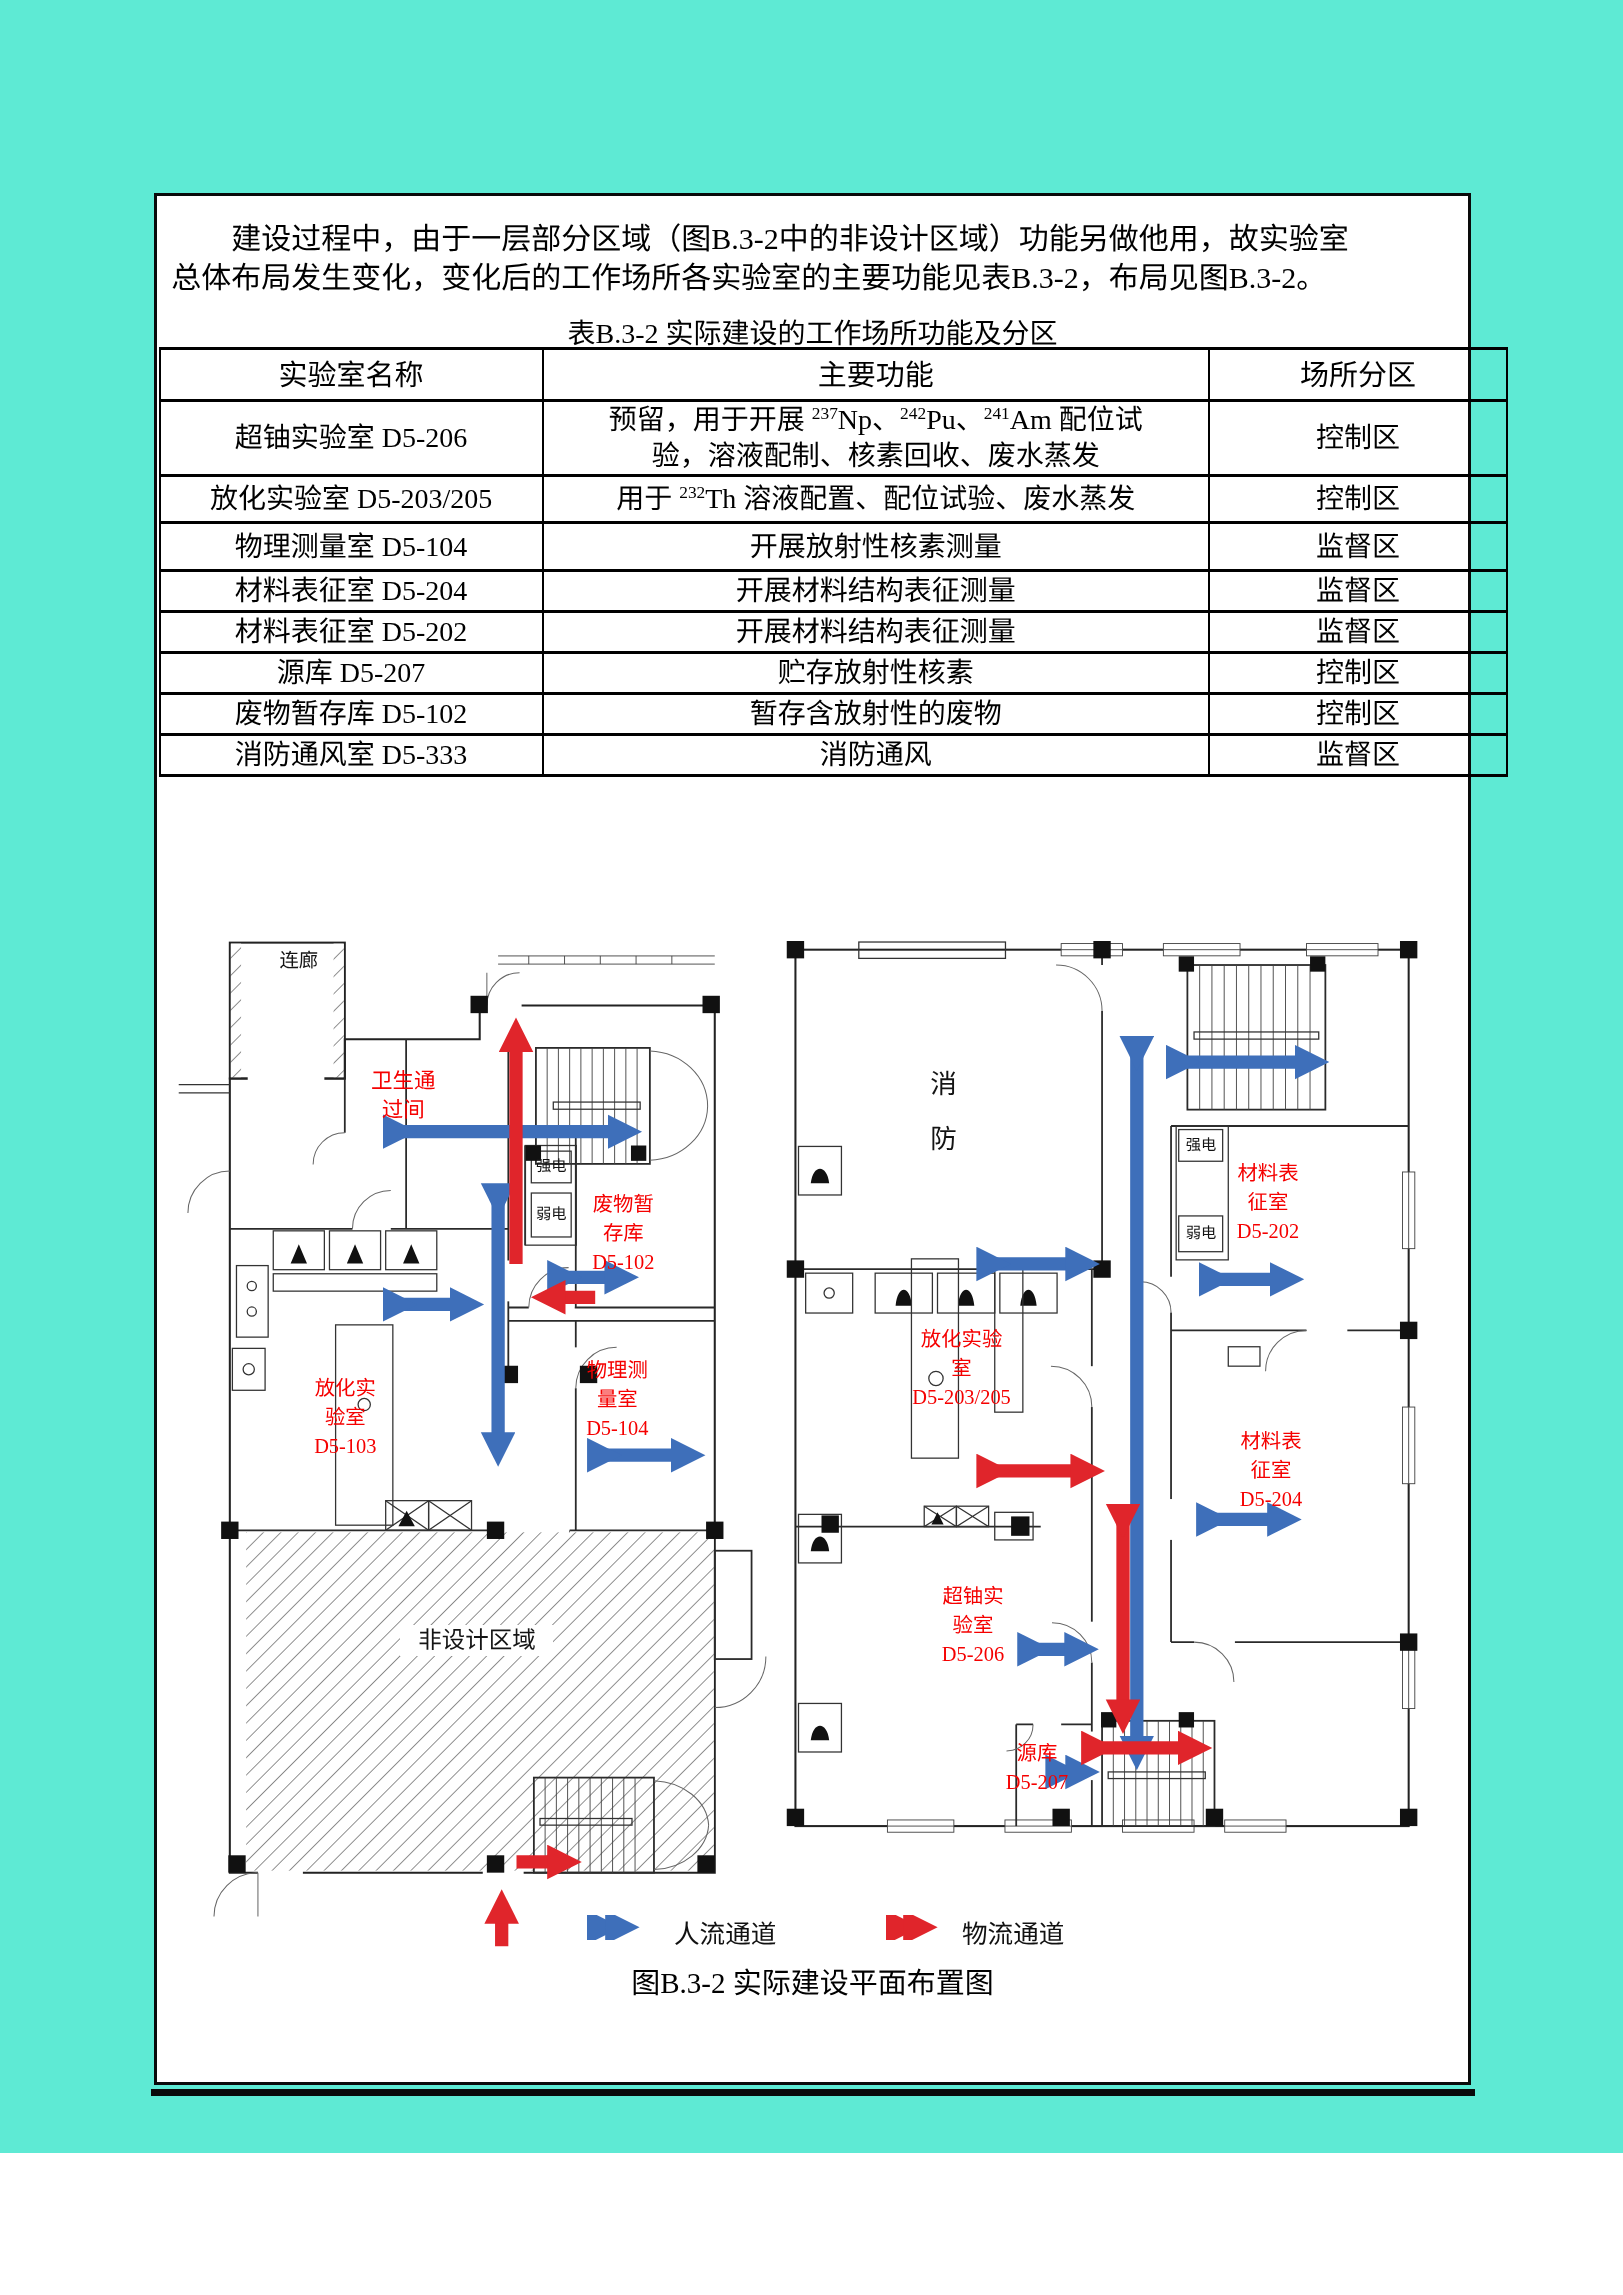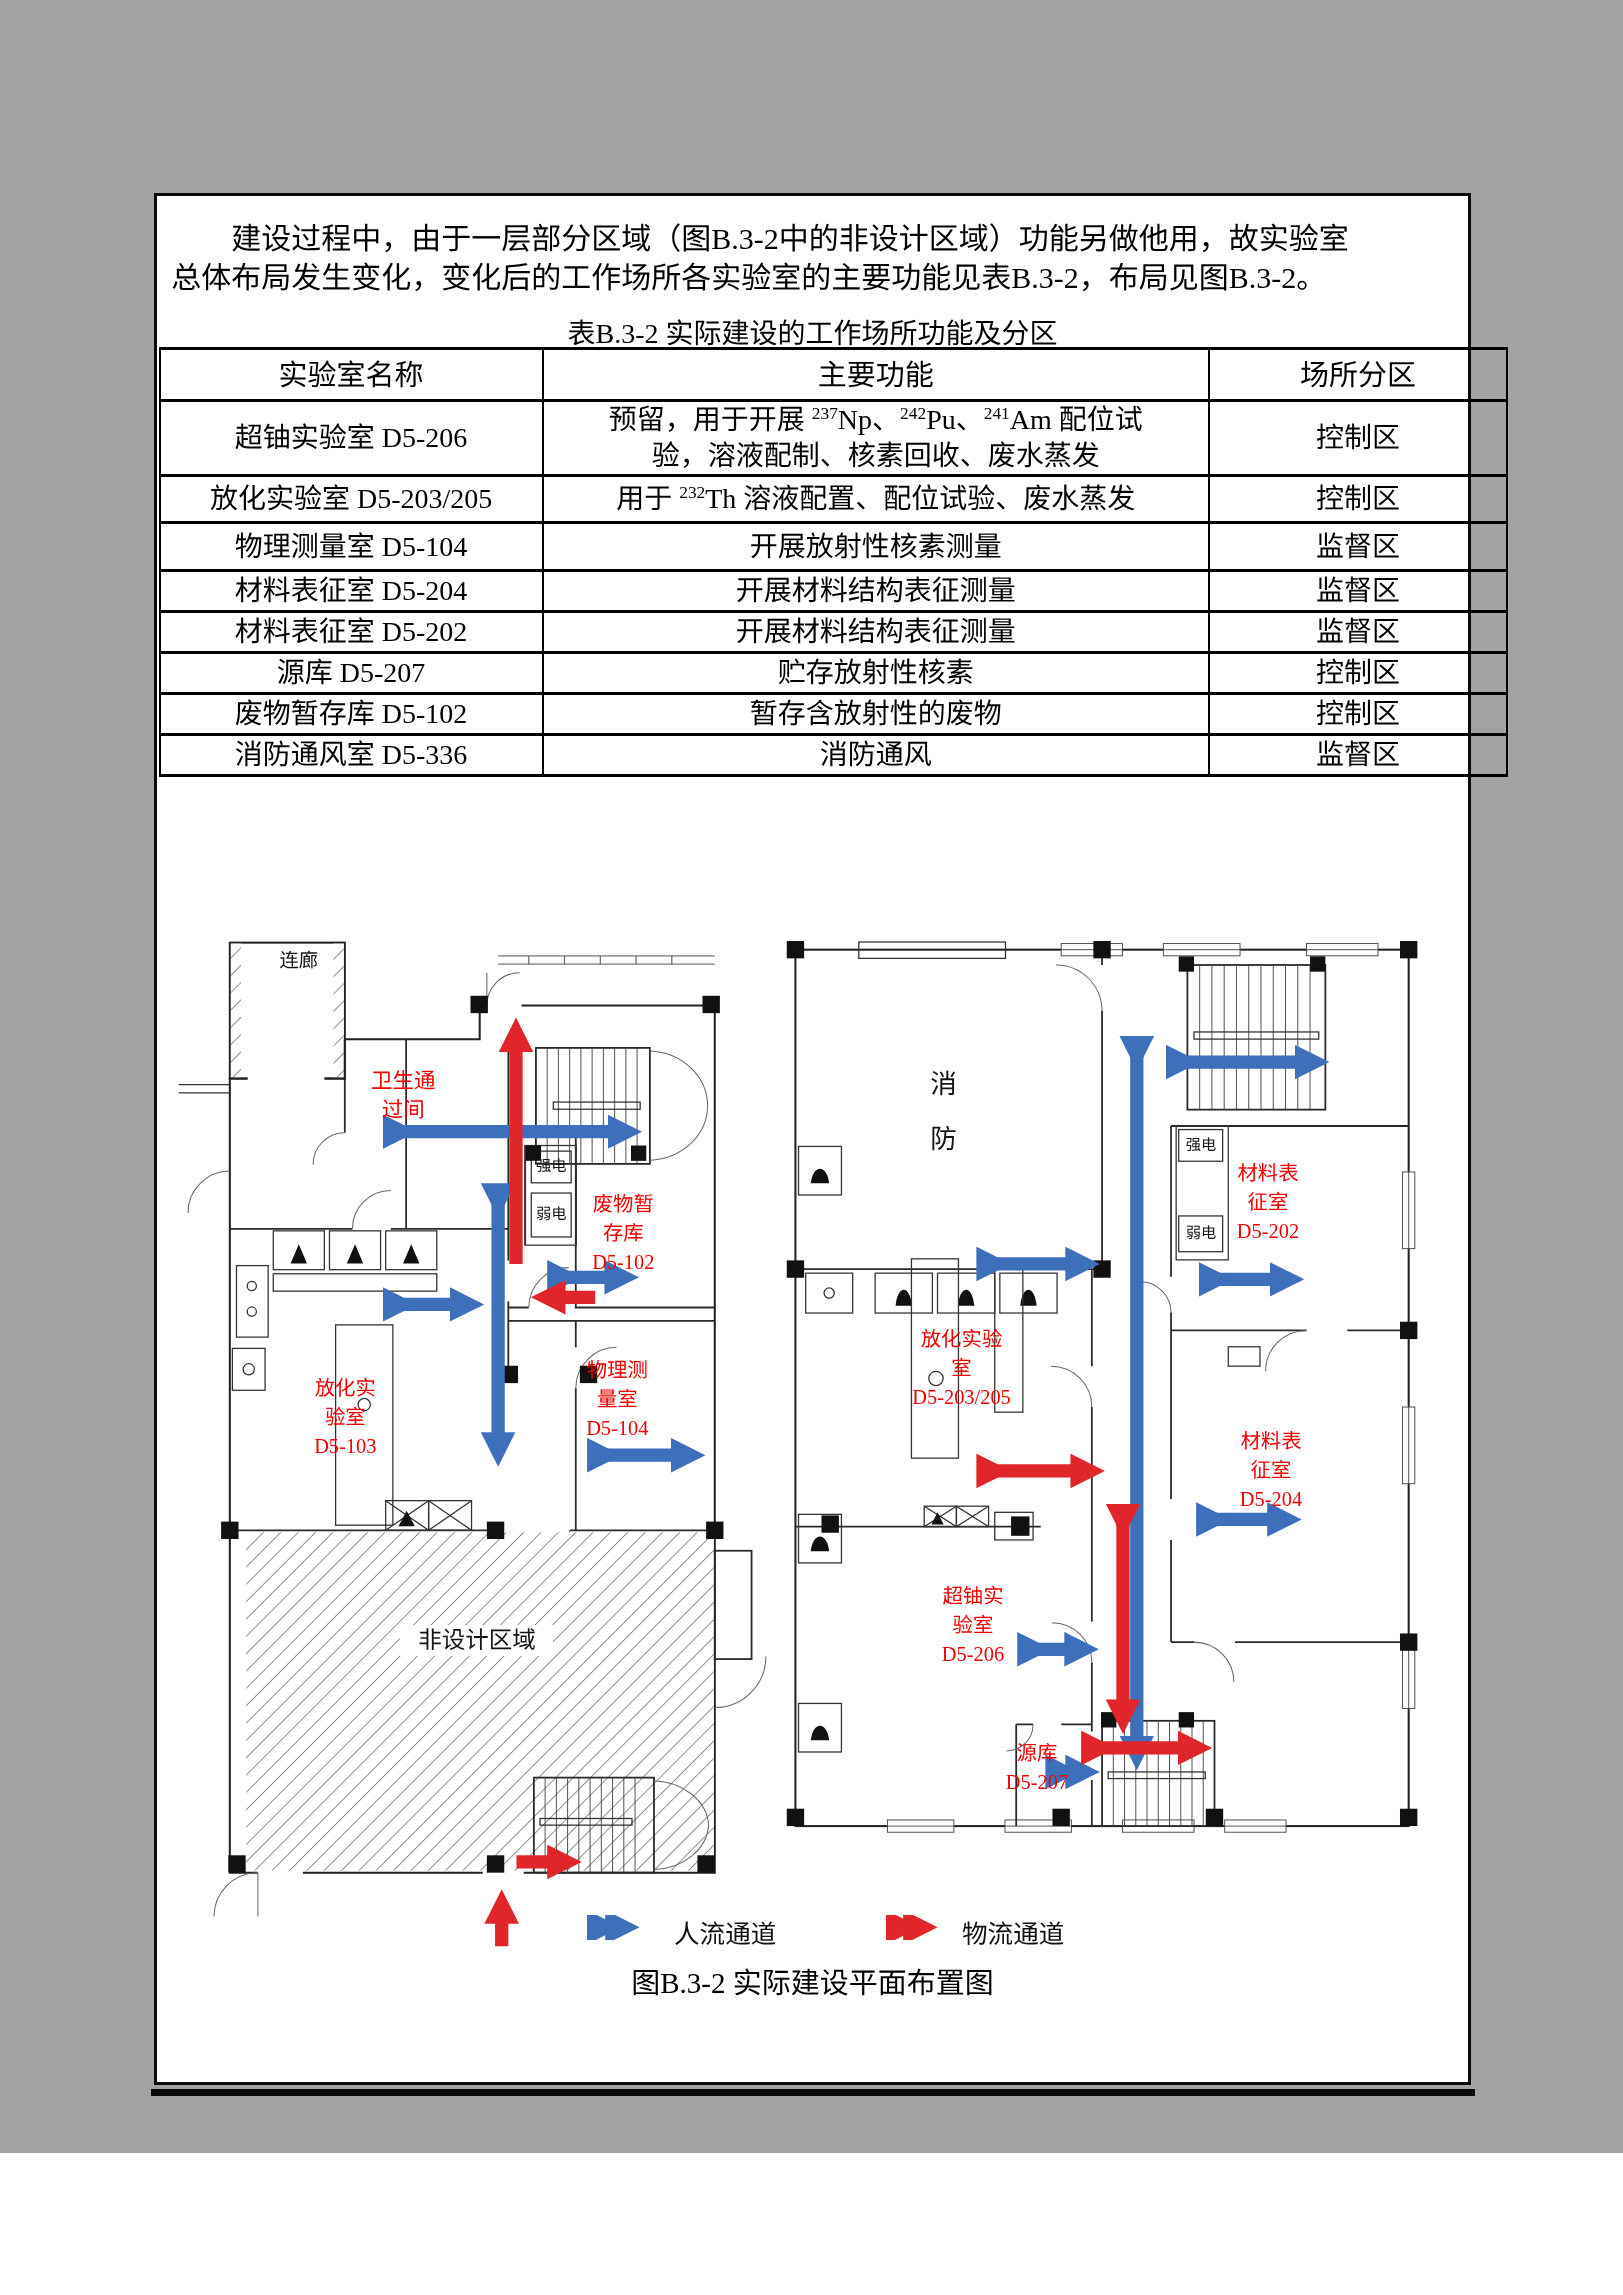--- a/index.html
+++ b/index.html
@@ -1,16 +1,16 @@
 <!DOCTYPE html>
 <html lang="zh-CN" style="--lblred: #f50000;font-size:8.2px"><head>
 <meta charset="utf-8">
 <style>
   html,body{margin:0;padding:0;background:#ffffff;}
-  .page{position:relative;width:1623px;height:2153px;background:#a3a3a3;overflow:hidden;
+  .page{position:relative;width:1623px;height:2153px;background:#5eead4;overflow:hidden;
         font-family:"Liberation Serif","DejaVu Serif",serif;color:#000;}
   .frame{position:absolute;left:154px;top:193px;width:1317px;height:1892px;
          border:3.1px solid #0a0a0a;box-sizing:border-box;background:#fff;}
   .bottom-bar{position:absolute;left:151px;top:2089px;width:1324px;height:7.2px;background:#0a0a0a;}
   .para{position:absolute;left:14.3px;top:22.5px;width:1288px;font-size:30px;line-height:39px;
         white-space:pre-line;text-align:justify;letter-spacing:0;}
   .tbl-title{position:absolute;left:0;top:115px;width:1311px;text-align:center;font-size:28px;}
   table.ftab{position:absolute;left:1.5px;top:151px;width:1312px;border-collapse:collapse;table-layout:fixed;
              font-size:28px;}
   table.ftab td{border:2px solid #000;border-top-width:3.6px;border-bottom-width:3.6px;
@@ -91,21 +91,21 @@
             <td>源库 D5-207</td>
             <td>贮存放射性核素</td>
             <td>控制区</td>
           </tr>
           <tr class="rs">
             <td>废物暂存库 D5-102</td>
             <td>暂存含放射性的废物</td>
             <td>控制区</td>
           </tr>
           <tr class="rs">
-            <td>消防通风室 D5-336</td>
+            <td>消防通风室 D5-333</td>
             <td>消防通风</td>
             <td>监督区</td>
           </tr>
         </tbody>
     </table>
 
     <div class="plan" style="left:14.3px;top:717px;width:598px;height:1045px">
       <svg width="598" height="1045" viewBox="0 0 1170 2045">
         <defs>
           <pattern id="hatchA" width="24" height="24" patternUnits="userSpaceOnUse" patternTransform="rotate(45)">

